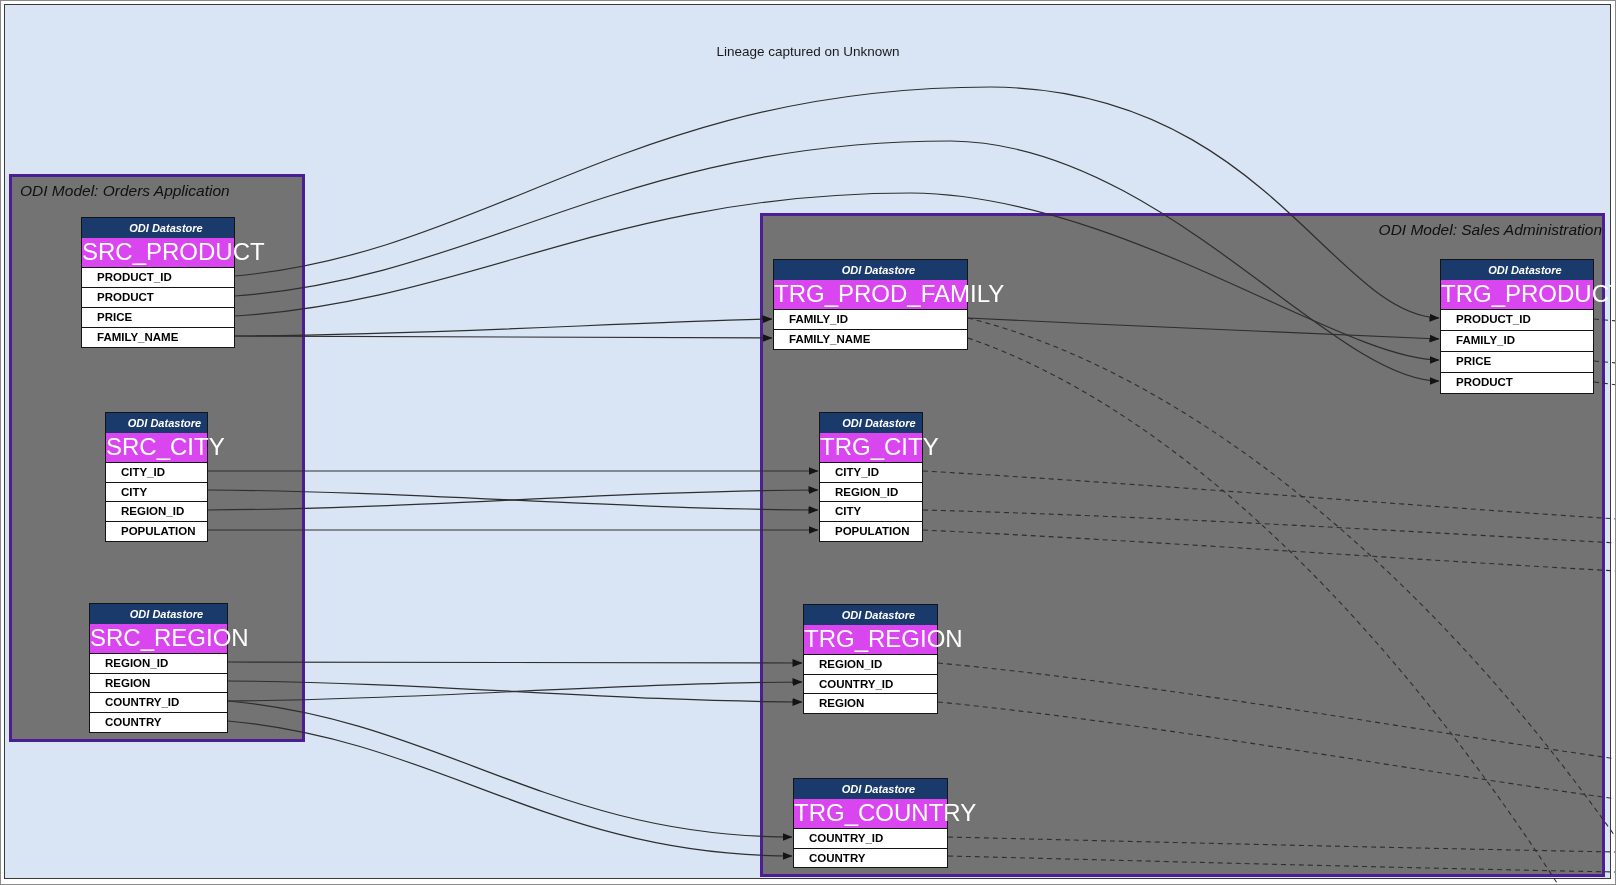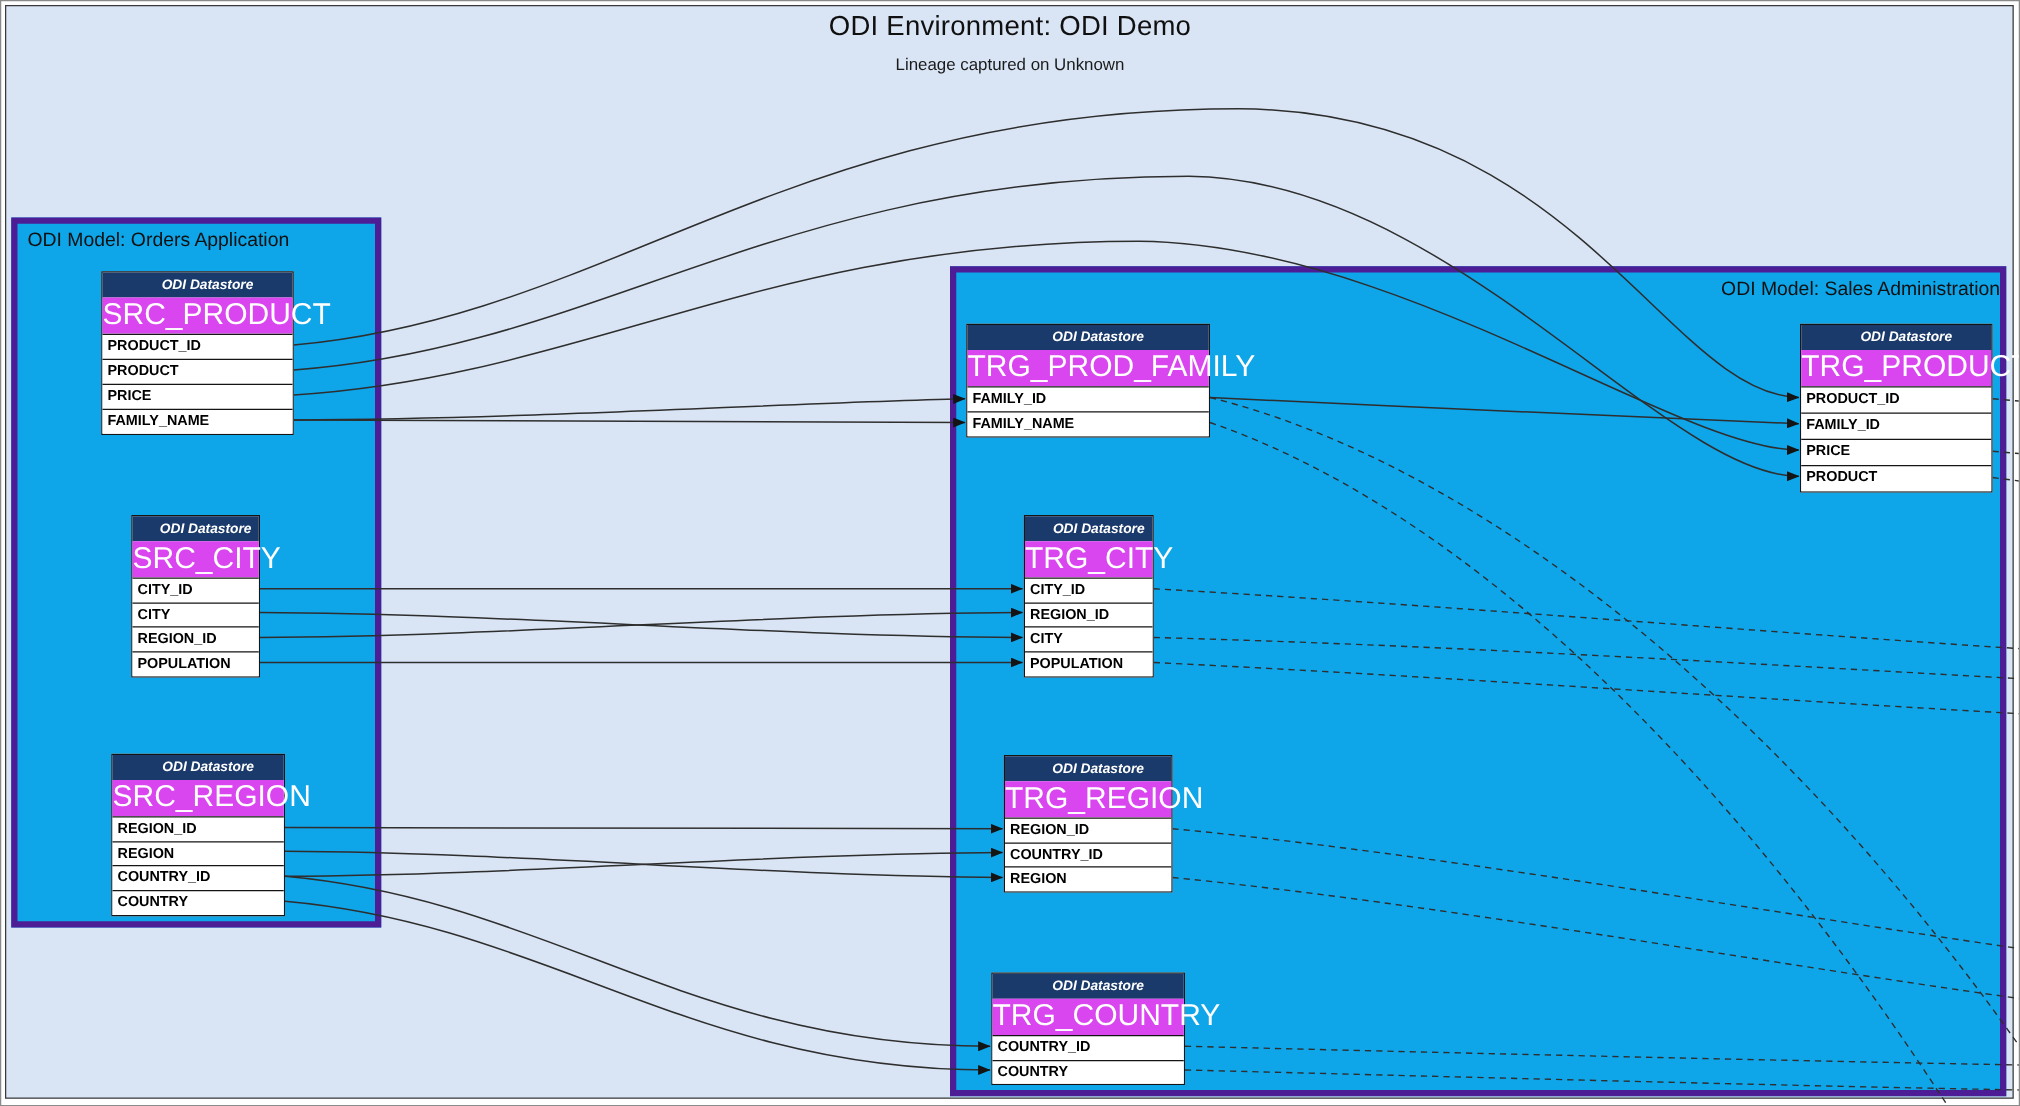--- a/index.html
+++ b/index.html
@@ -18,22 +18,22 @@
   }
   #diagram-title{
     position:absolute;left:0;top:7px;width:100%;text-align:center;
     font-size:22px;color:#101010;z-index:2;letter-spacing:0.2px;
   }
   #diagram-subtitle{
     position:absolute;left:0;top:43px;width:100%;text-align:center;
     font-size:13.5px;color:#1a1a1a;z-index:2;
   }
   .model-box{
-    position:absolute;background:#0ea5e9;border:5px solid #4c1d95;
-    box-sizing:border-box;z-index:1;
+    position:absolute;background:#737373;border:3px solid #4c1d95;
+    box-sizing:border-box;z-index:1;font-style:italic;
   }
   .model-title{
     position:absolute;top:5px;font-size:15.5px;color:#101010;white-space:nowrap;
   }
   .model-title.left{left:8px;}
   .model-title.center{left:0;width:100%;text-align:right;}
   #edge-layer{position:absolute;left:0;top:0;z-index:2;}
   .edge{fill:none;stroke:#2e2e2e;stroke-width:1.2px;}
   .edge.dashed{stroke-dasharray:5 4;stroke-width:1.1px;}
   .ds{
@@ -43,30 +43,29 @@
   .ds-small{
     height:20px;line-height:20px;background:#1a3a6b;color:#ffffff;
     font-size:11px;font-style:italic;font-weight:bold;text-align:center;padding-left:16px;
   }
   .ds-name{
     height:29px;line-height:27px;background:#d946ef;color:#ffffff;
     font-size:24px;font-weight:normal;text-align:center;white-space:nowrap;
   }
   .ds-row{
     border-top:1px solid #141414;background:#ffffff;color:#000000;
-    font-size:11.5px;font-weight:bold;padding-left:4px;box-sizing:border-box;
+    font-size:11.5px;font-weight:bold;padding-left:15px;box-sizing:border-box;
     white-space:nowrap;overflow:hidden;
   }
 </style>
 </head>
 <body>
 
 <div id="stage">
   <div id="canvas-bg"></div>
-  <div id="diagram-title">ODI Environment: ODI Demo</div>
   <div id="diagram-subtitle">Lineage captured on Unknown</div>
   <div id="model-layer">
       <div class="model-box" style="left: 8px; top: 173px; width: 296px; height: 568px;">
         <div class="model-title left">ODI Model: Orders Application</div>
       </div>
       <div class="model-box" style="left: 759px; top: 212px; width: 845px; height: 664px;">
         <div class="model-title center">ODI Model: Sales Administration</div>
       </div>
     </div>
   <svg id="edge-layer" width="1616" height="885" viewBox="0 0 1616 885">

